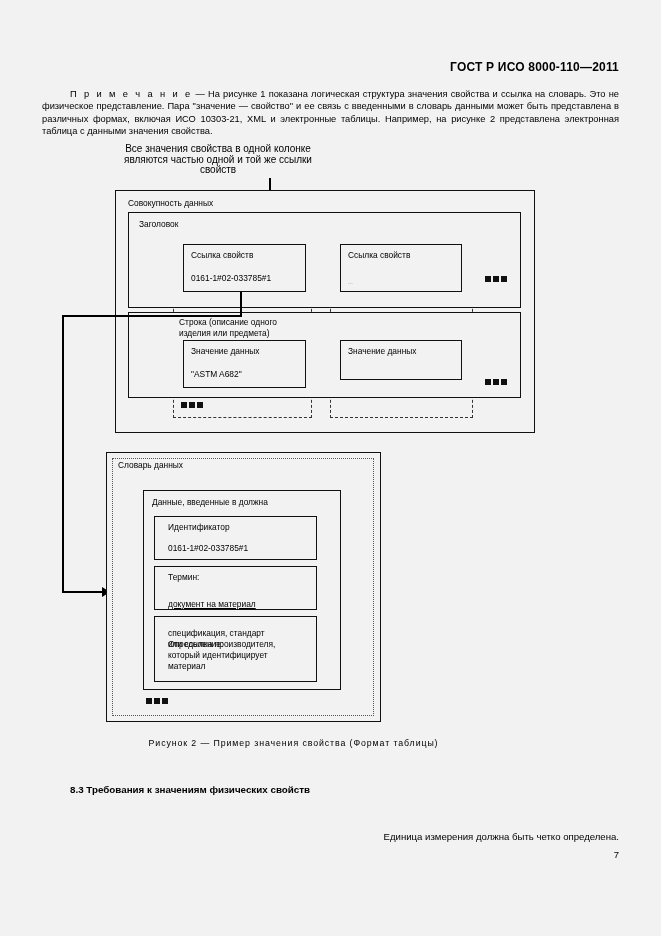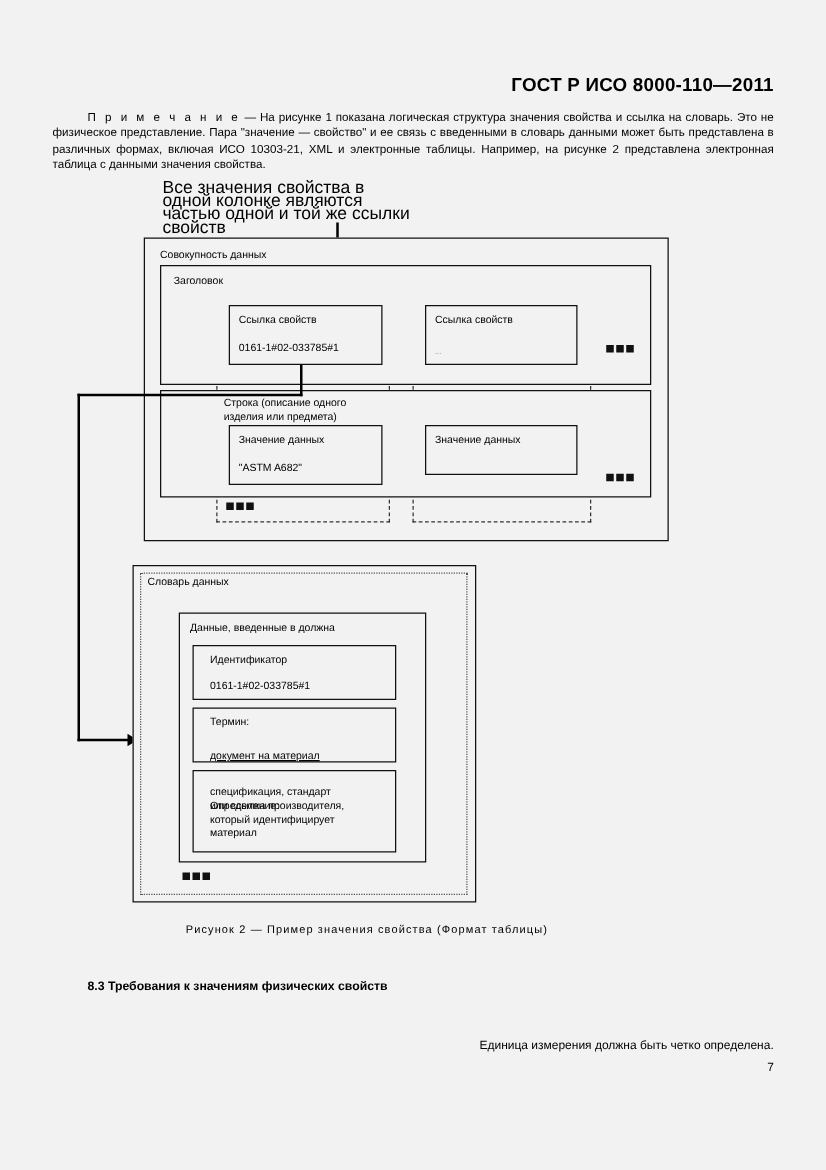--- a/index.html
+++ b/index.html
@@ -15,21 +15,21 @@
     font-family: "Liberation Sans", sans-serif;
     color: #000;
     overflow: hidden;
   }
 
   
   .doc-header {
     position: absolute;
     top: 60px;
     right: 42px;
-    font-size: 15px;
+    font-size: 12px;
     font-weight: bold;
     letter-spacing: 0.2px;
     white-space: nowrap;
   }
 
   
   .note-block {
     position: absolute;
     top: 88px;
     left: 42px;
@@ -47,25 +47,26 @@
     position: absolute;
     top: 140px;
     left: 42px;
     width: 577px;
     height: 625px;
   }
 
   
   .annot {
     position: absolute;
-    left: 88px;
+    left: 76px;
     top: 4px;
     width: 200px;
-    font-size: 14px;
+    font-size: 10px;
     line-height: 10.6px;
+    text-align: center;
   }
 
   
   .annot-stem {
     position: absolute;
     left: 227px;
     top: 38px;
     width: 2px;
     height: 60px;
     background: #000;

